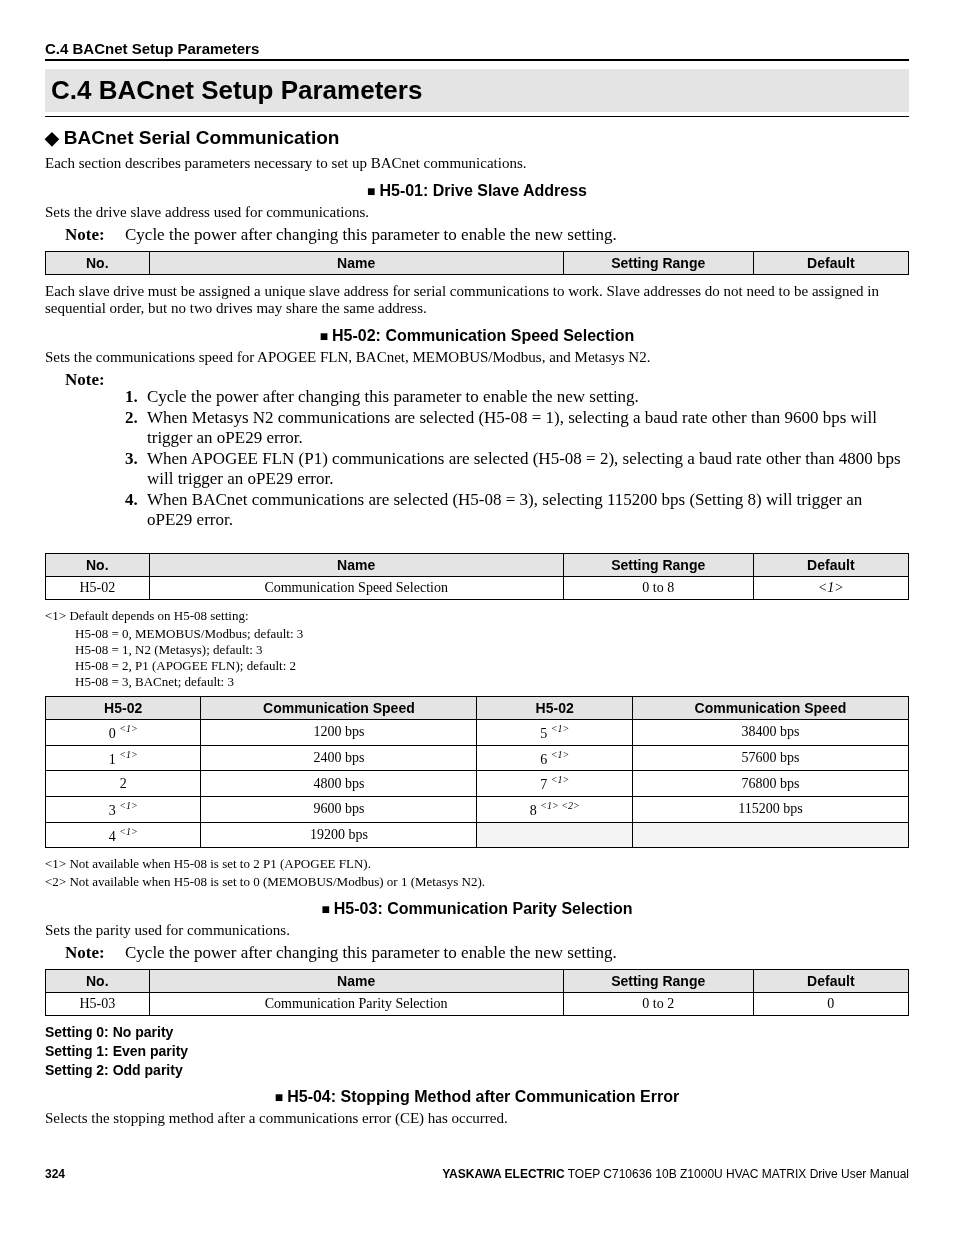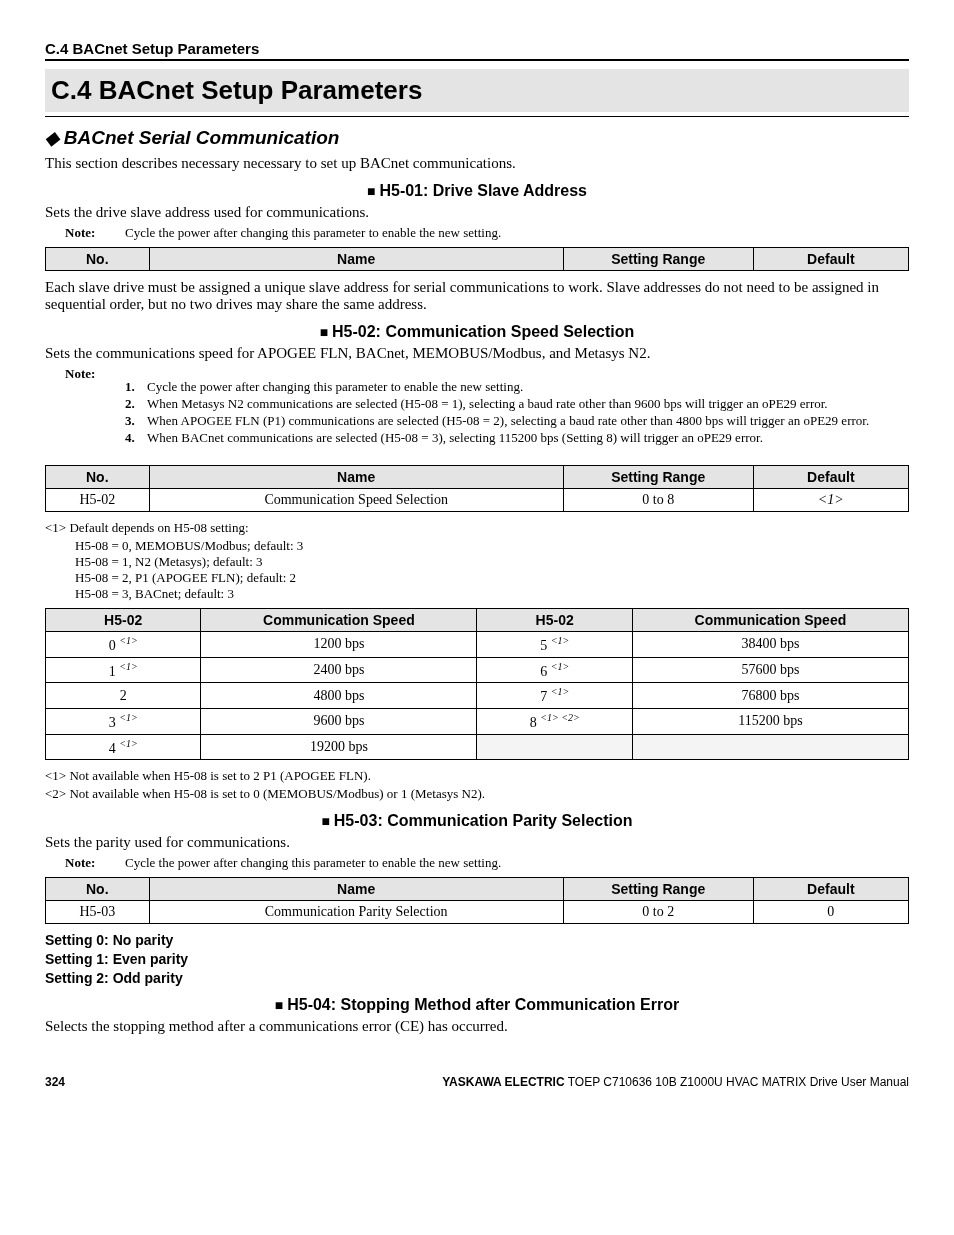--- a/index.html
+++ b/index.html
@@ -30,21 +30,20 @@
   }
   .section-underline {
     border-bottom: 1px solid #000;
     margin-bottom: 10px;
   }
   .h2 {
     font-family: Arial, Helvetica, sans-serif;
     font-weight: bold;
     font-size: 19px;
     margin: 10px 0 6px 0;
-    font-style: italic;
   }
   .h2::before {
     content: "◆ ";
     font-size: 18px;
   }
   .h3 {
     font-family: Arial, Helvetica, sans-serif;
     font-weight: bold;
     font-size: 16px;
     margin: 10px 0 4px 0;
@@ -53,21 +52,21 @@
   .h3::before {
     content: "■ ";
     font-size: 14px;
   }
   .body-text {
     margin: 4px 0;
     font-size: 15px;
   }
   .note-row {
     display: flex;
-    font-size: 13px;
+    font-size: 17px;
     margin: 2px 0 6px 20px;
   }
   .note-label {
     font-weight: bold;
     width: 60px;
     flex: 0 0 60px;
     font-family: "Times New Roman", serif;
   }
   .note-body li {
     font-weight: normal;
@@ -132,21 +131,21 @@
 </style>
 </head>
 <body>
 
 <div class="page-header-title">C.4 BACnet Setup Parameters</div>
 
 <div class="section-title-bar">C.4   BACnet Setup Parameters</div>
 <div class="section-underline"></div>
 
 <div class="h2">BACnet Serial Communication</div>
-<div class="body-text">This section describes necessary necessary to set up BACnet communications.</div>
+<div class="body-text">Each section describes parameters necessary to set up BACnet communications.</div>
 
 <div class="h3">H5-01: Drive Slave Address</div>
 <div class="body-text">Sets the drive slave address used for communications.</div>
 <div class="note-row">
   <div class="note-label">Note:</div>
   <div class="note-body">Cycle the power after changing this parameter to enable the new setting.</div>
 </div>
 
 <table class="param">
   <tbody>

